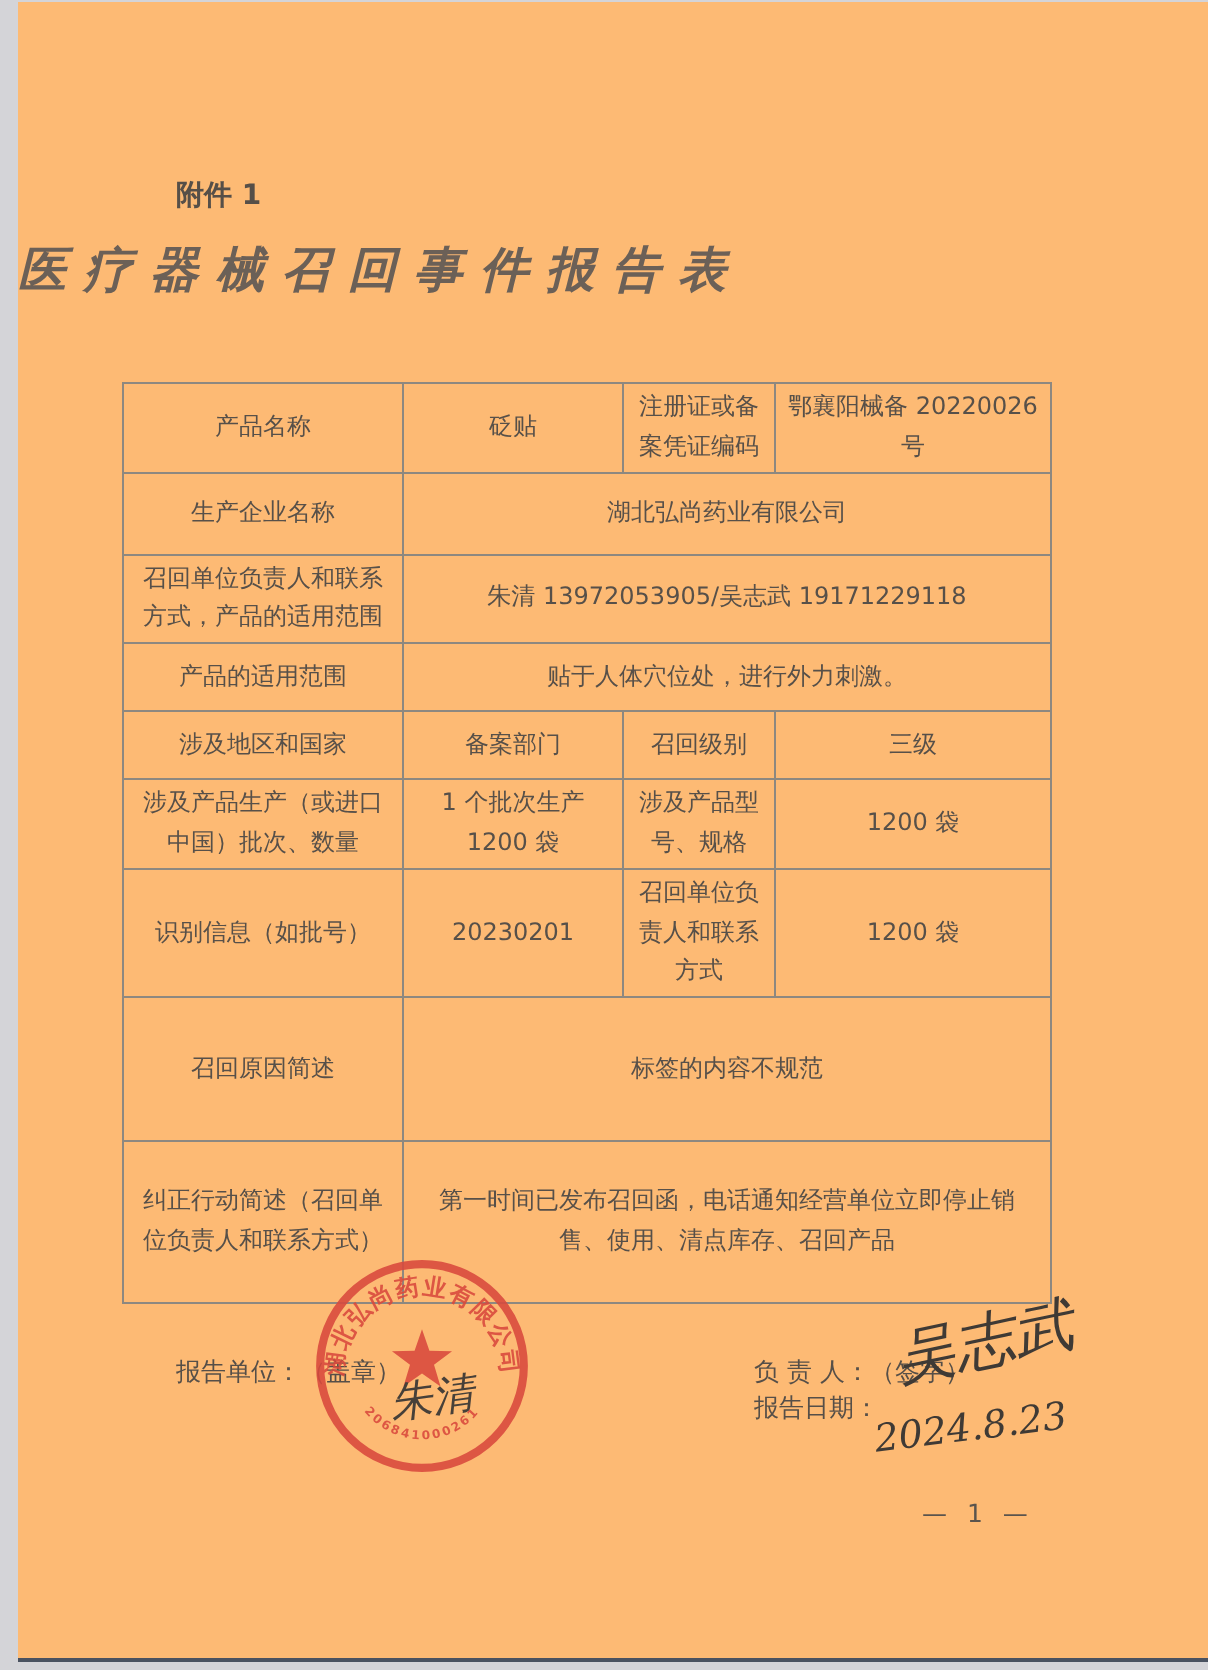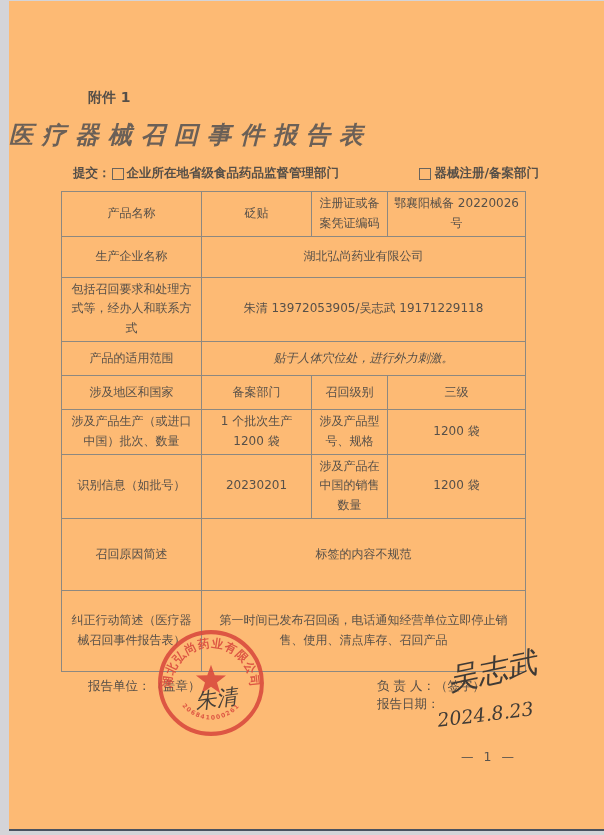--- a/index.html
+++ b/index.html
@@ -42,21 +42,21 @@
     position:absolute;left:52px;top:190px;
     border-collapse:collapse;table-layout:fixed;width:464px;
     font-size:12px;color:#575049;
   }
   table.report td{
     border:1px solid #8d8880;
     text-align:center;vertical-align:middle;
     padding:2px 6px;line-height:1.65;
     overflow:hidden;
   }
-  td.val-left{text-align:left;padding-left:10px;font-style:italic;}
+  td.val-left{text-align:left;padding-left:10px;}
   .footer-block{
     position:absolute;font-size:12.5px;font-weight:400;color:#564f48;
     line-height:18px;white-space:nowrap;
   }
   .fb-left{left:79px;top:676px;}
   .fb-right{left:368px;top:676px;}
   .hand{
     position:absolute;color:#474039;
     font-family:"DejaVu Serif","Liberation Serif",serif;
     font-style:italic;white-space:nowrap;z-index:5;
@@ -75,49 +75,41 @@
 </style>
 </head>
 <body>
 
 <div class="page">
 
   <div class="attachment">附件 1</div>
 
   <h1 class="title">医疗器械召回事件报告表</h1>
 
-  <div class="submit-line">
-    <span>提交：</span>
-    <span class="cbx"></span>
-    <span>企业所在地省级食品药品监督管理部门</span>
-    <span class="gap"></span>
-    <span class="cbx"></span>
-    <span>器械注册/备案部门</span>
-  </div>
 
   <table class="report">
     <colgroup>
       <col style="width:140px">
         <col style="width:110px">
         <col style="width:76px">
         <col style="width:138px">
     </colgroup>
     <tbody>
       <tr style="height:44px">
         <td>产品名称</td>
         <td>砭贴</td>
         <td>注册证或备案凭证编码</td>
         <td>鄂襄阳械备 20220026 号</td>
       </tr>
       <tr style="height:41px">
         <td>生产企业名称</td>
         <td colspan="3">湖北弘尚药业有限公司</td>
       </tr>
       <tr style="height:42px">
-        <td>包括召回要求和处理方式等，经办人和联系方式</td>
+        <td>召回单位负责人和联系方式，产品的适用范围</td>
         <td colspan="3">朱清  13972053905/吴志武  19171229118</td>
       </tr>
       <tr style="height:34px">
         <td>产品的适用范围</td>
         <td colspan="3" class="val-left">贴于人体穴位处，进行外力刺激。</td>
       </tr>
       <tr style="height:34px">
         <td>涉及地区和国家</td>
         <td>备案部门</td>
         <td>召回级别</td>
@@ -125,29 +117,29 @@
       </tr>
       <tr style="height:44px">
         <td>涉及产品生产（或进口中国）批次、数量</td>
         <td>1 个批次生产 1200 袋</td>
         <td>涉及产品型号、规格</td>
         <td>1200 袋</td>
       </tr>
       <tr style="height:44px">
         <td>识别信息（如批号）</td>
         <td>20230201</td>
-        <td>涉及产品在中国的销售数量</td>
+        <td>召回单位负责人和联系方式</td>
         <td>1200 袋</td>
       </tr>
       <tr style="height:72px">
         <td>召回原因简述</td>
         <td colspan="3">标签的内容不规范</td>
       </tr>
       <tr style="height:81px">
-        <td>纠正行动简述（医疗器械召回事件报告表）</td>
+        <td>纠正行动简述（召回单位负责人和联系方式）</td>
         <td colspan="3">第一时间已发布召回函，电话通知经营单位立即停止销售、使用、清点库存、召回产品</td>
       </tr>
     </tbody>
   </table>
 
   <div class="footer-block fb-left">
     <div>
       <span>报告单位：</span><span>（盖章）</span>
     </div>
   </div>

